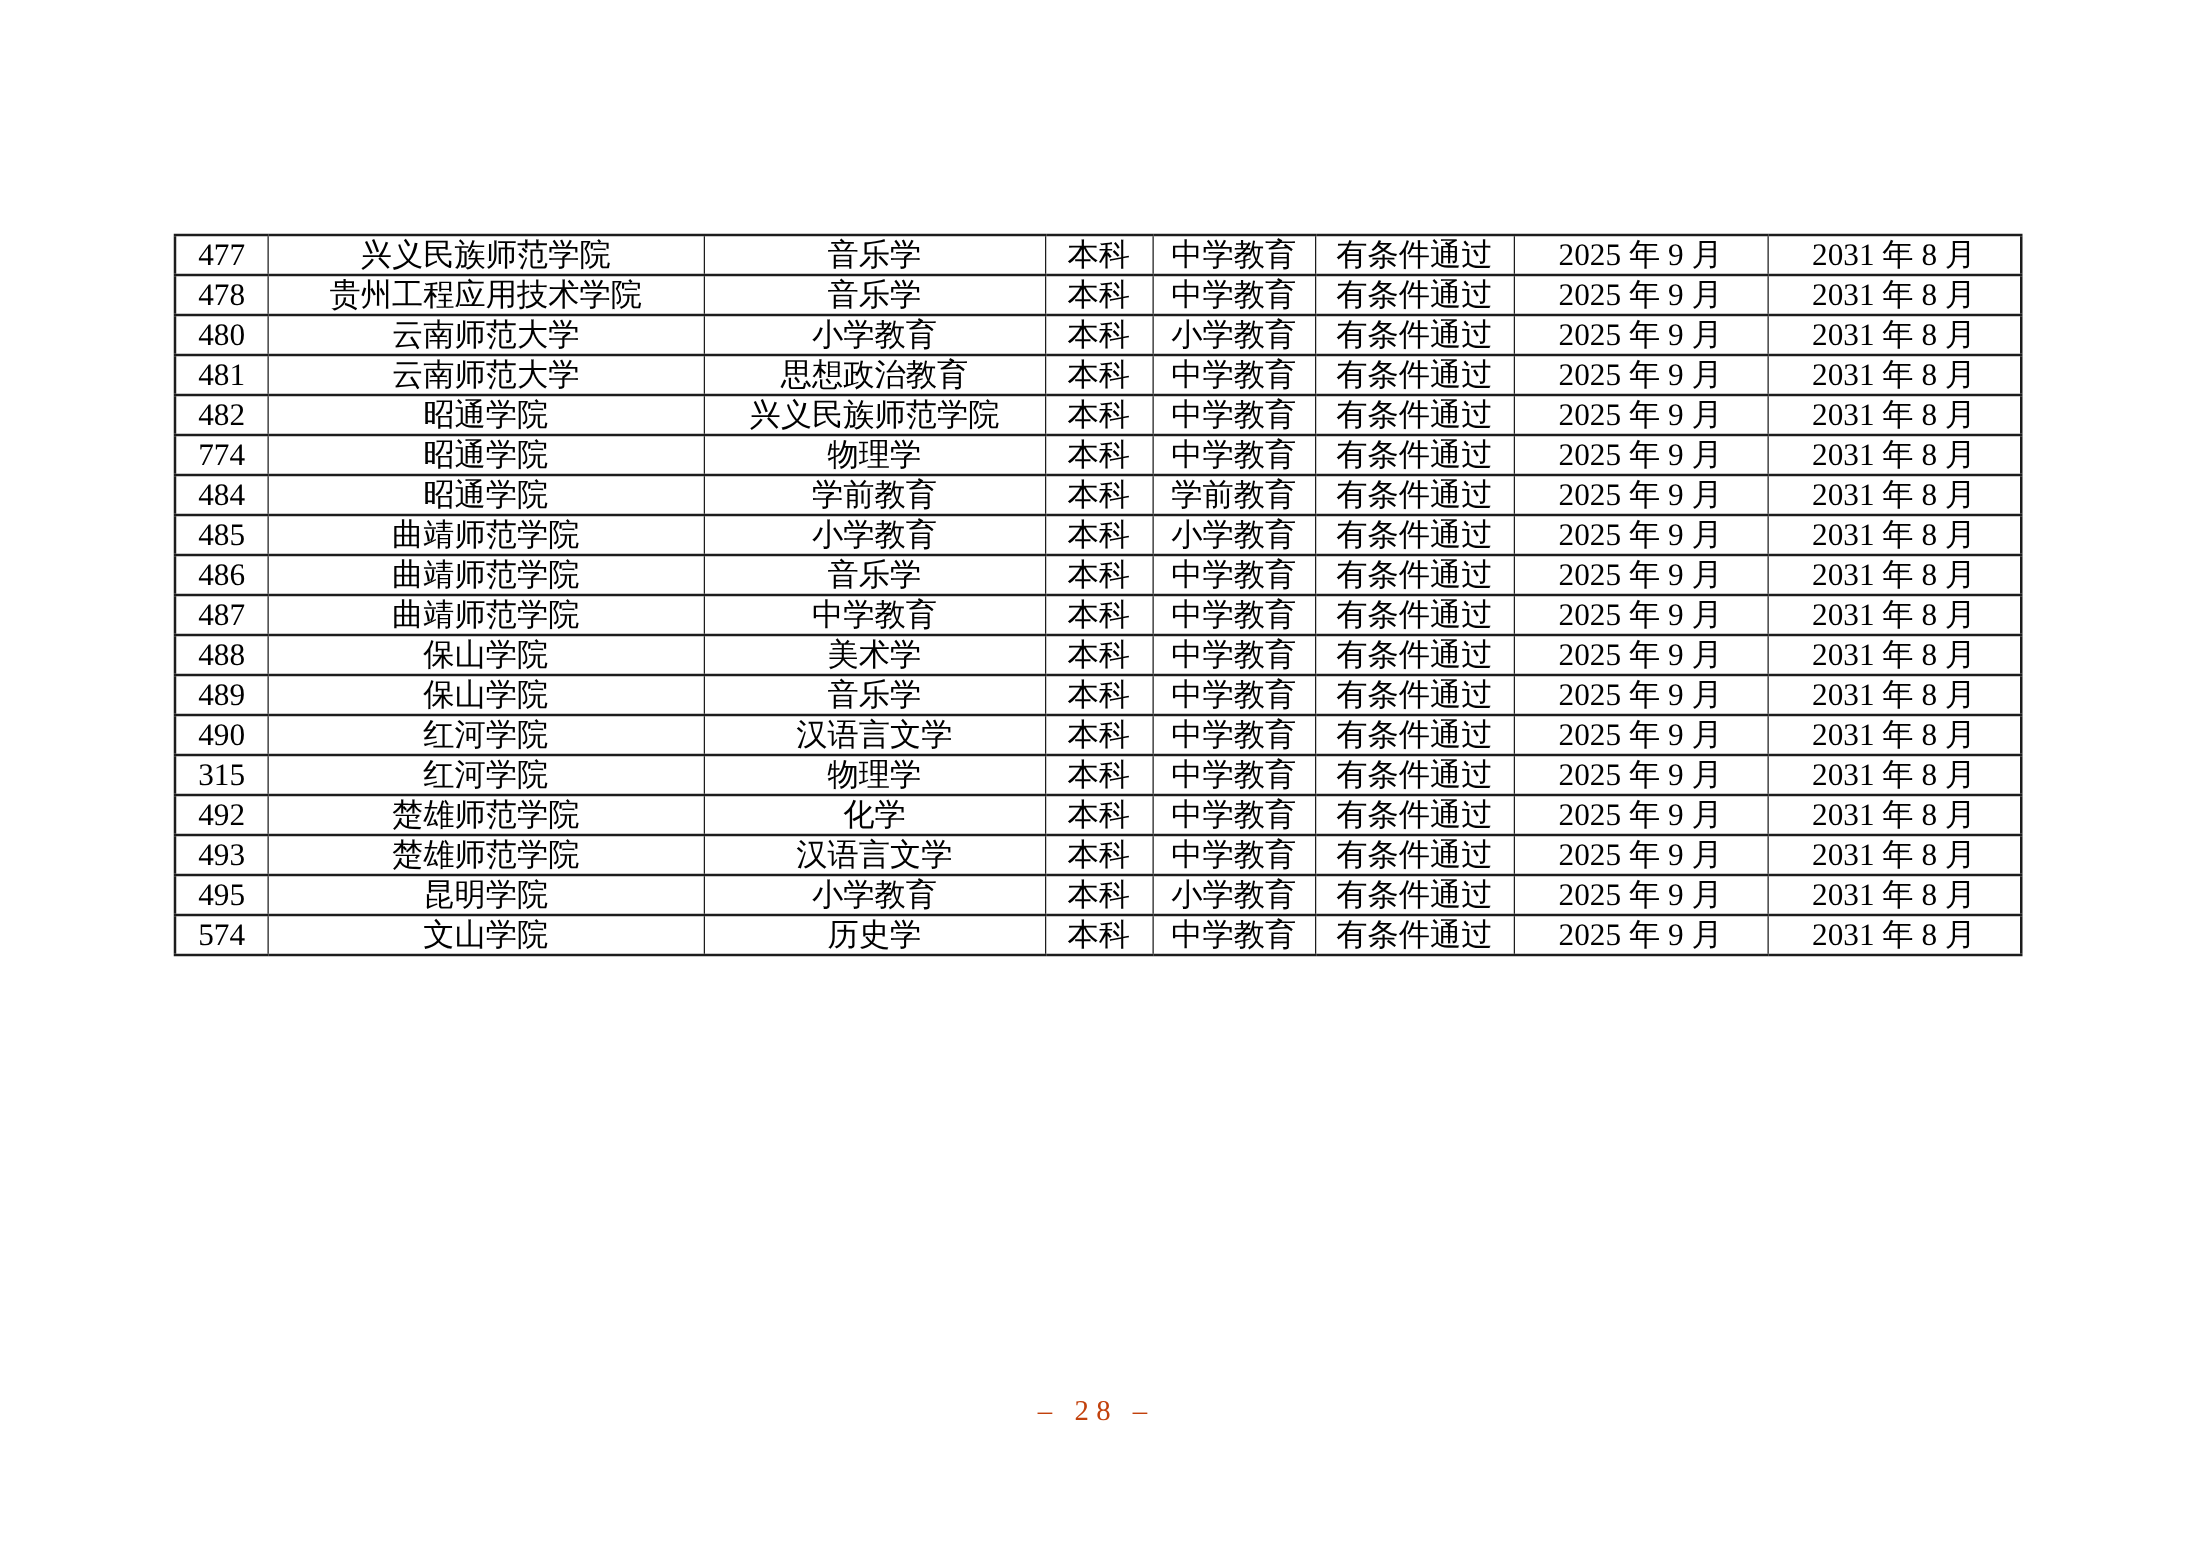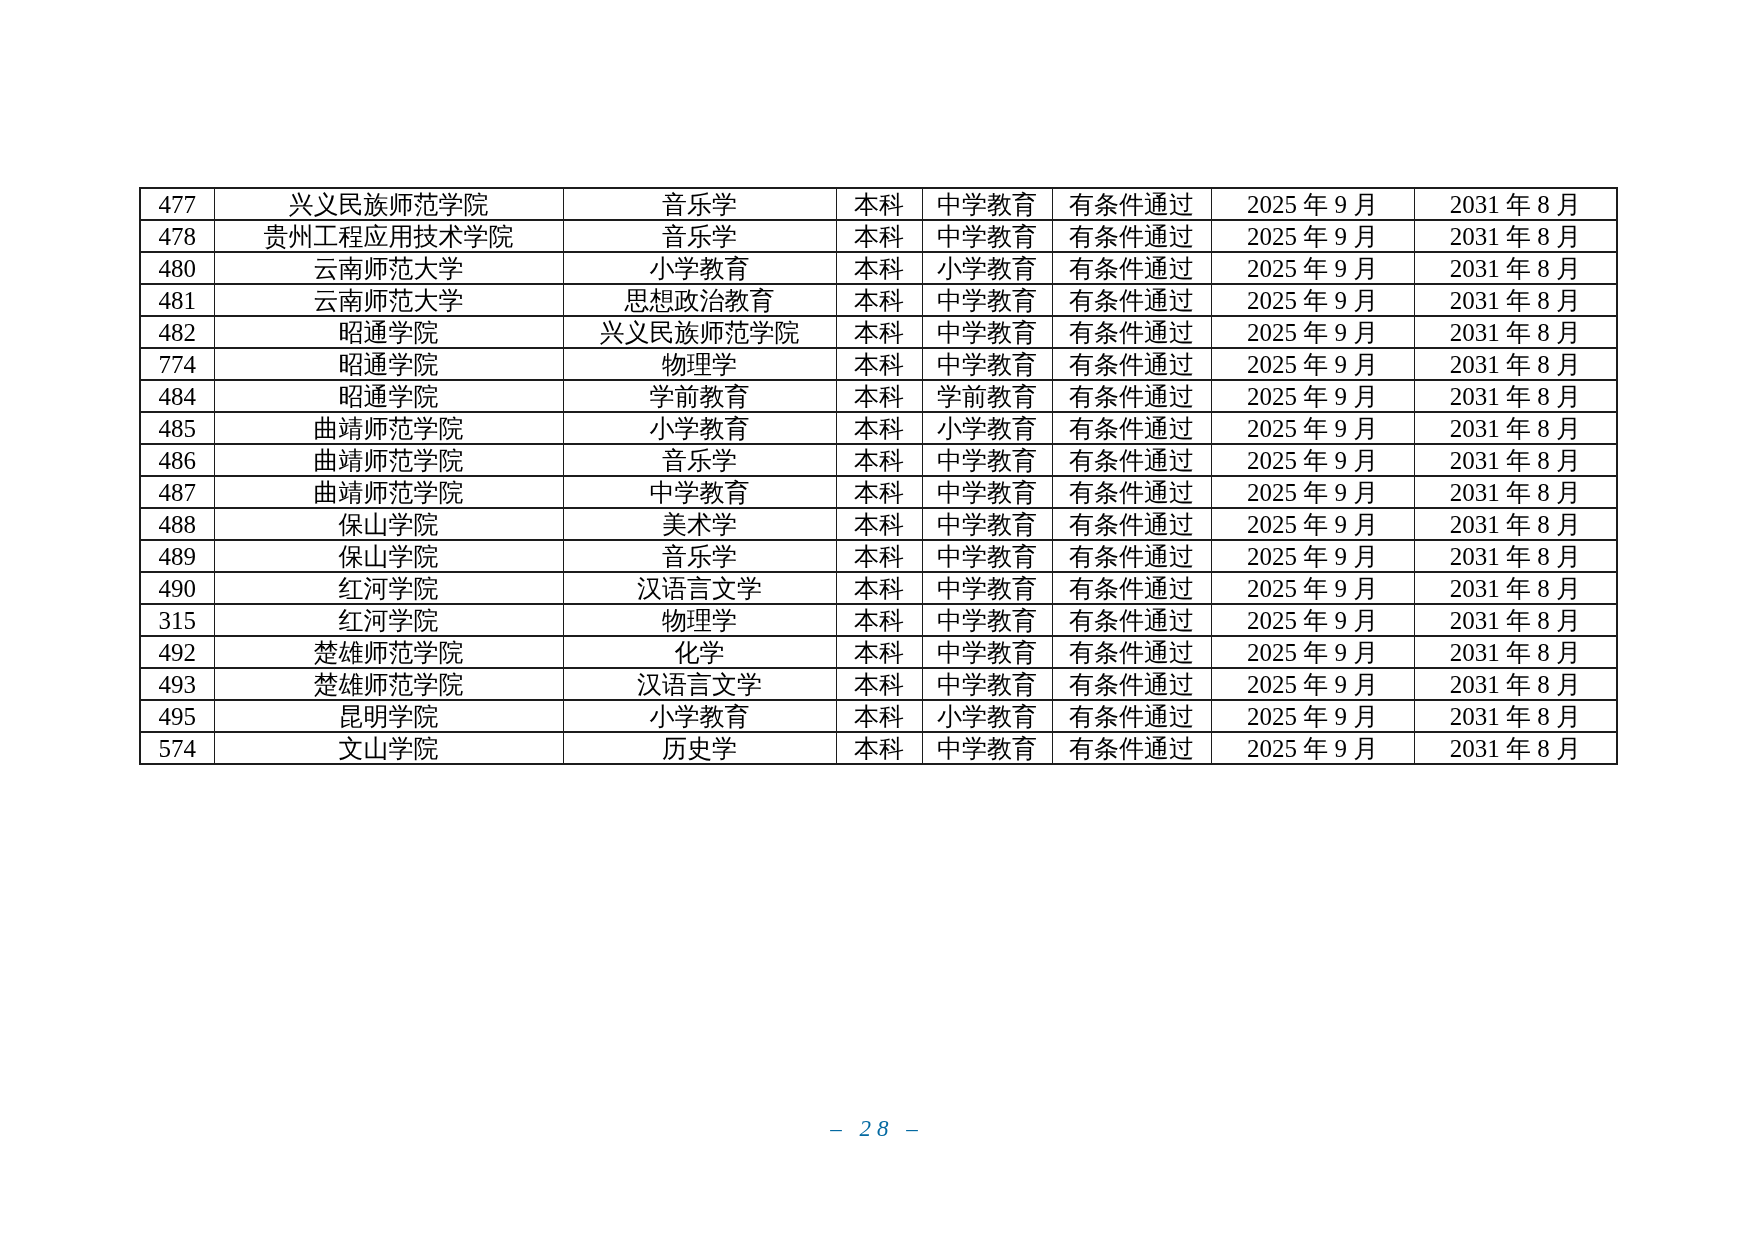--- a/index.html
+++ b/index.html
@@ -53,22 +53,21 @@
   .footer {
     position: absolute;
     left: 0;
     top: 1116px;
     width: 100%;
     text-align: center;
   }
   .pagenum {
     font-size: 23px;
     letter-spacing: 6px;
-    color: #0369a1;
-    font-style: italic;
+    color: #c2410c;
   }
 </style>
 </head>
 <body>
 
 <div class="page">
 
   <table class="approval-table">
     <colgroup>
       <col class="col-no">

